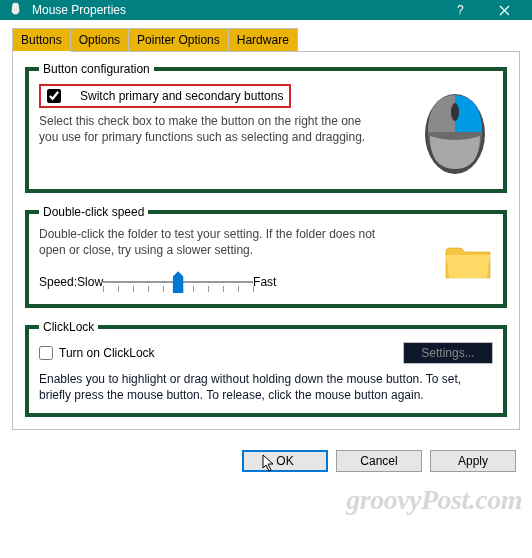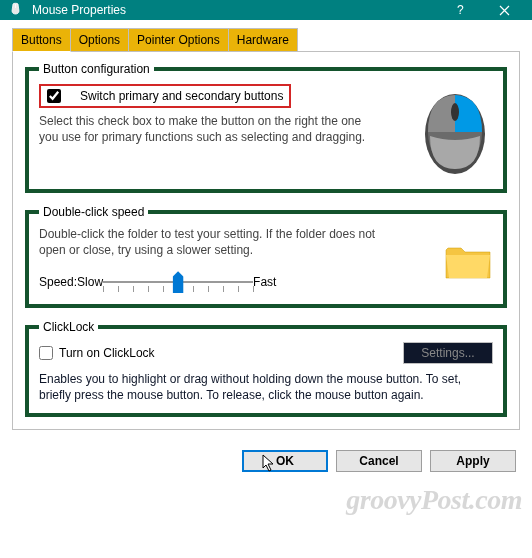--- a/index.html
+++ b/index.html
@@ -142,21 +142,20 @@
   }
   .btn {
     min-width: 86px;
     height: 22px;
     background: #e6e6e6;
     border: 1px solid #9e9e9e;
     font-size: 12px;
     text-align: center;
     line-height: 20px;
     cursor: default;
-    font-weight: bold;
   }
   .btn.default {
     border: 1px solid #0078d4;
     box-shadow: 0 0 0 1px #0078d4 inset;
   }
   input[type="checkbox"] {
     width: 14px; height: 14px;
     margin: 0;
     accent-color: #000;
   }

